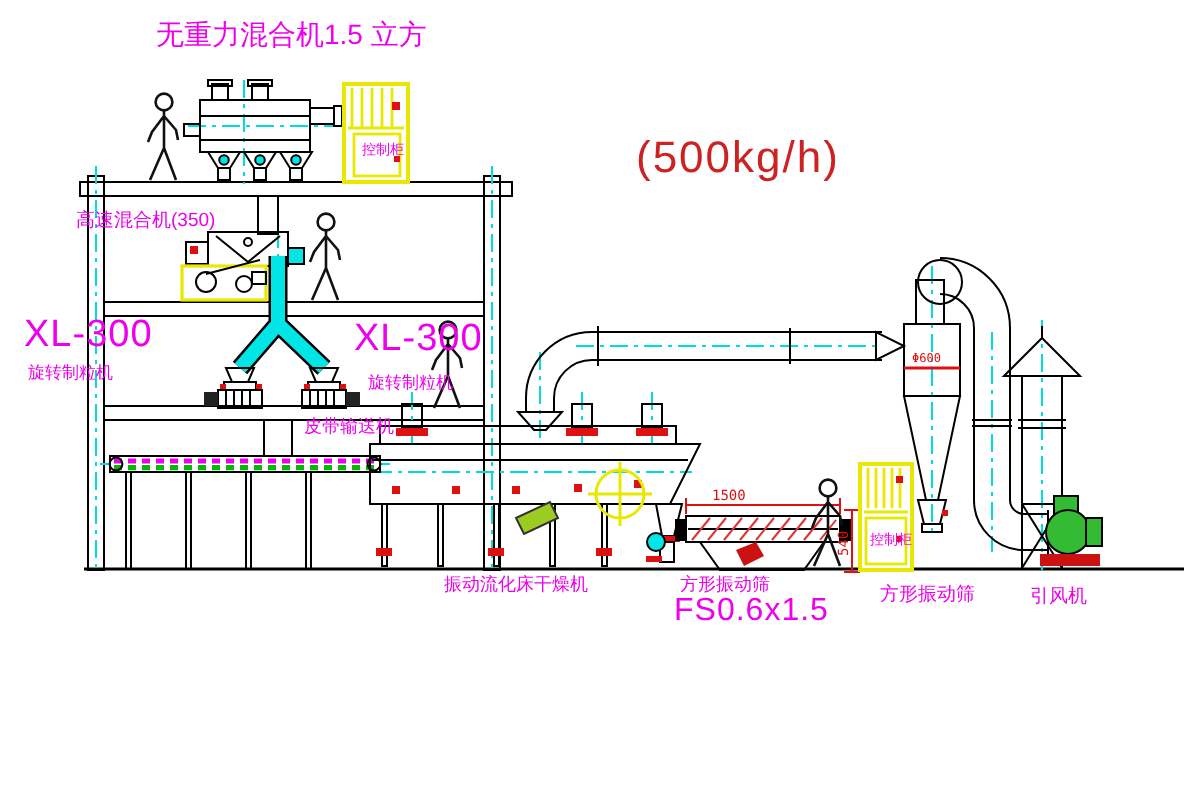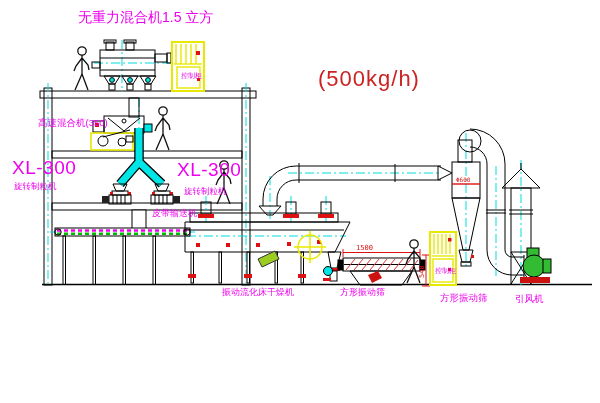--- a/index.html
+++ b/index.html
@@ -293,32 +293,33 @@
 
   <use href="#person" x="82" y="91"></use>
   <use href="#person" x="163" y="151"></use>
   <use href="#person" x="224" y="205"></use>
   <use href="#person" x="414" y="284"></use>
 </svg>
 
   <div class="lbl red" style="left:318px;top:47px;font-size:22px;font-weight:300;letter-spacing:1px;margin-top:21px;">(500kg/h)</div>
 
   <div class="lbl" style="left:78px;top:10px;font-size:14px;">无重力混合机1.5 立方</div>
-  <div class="lbl" style="left:38px;top:106px;font-size:9.5px;margin-top:12px;">高速混合机(350)</div>
+  <div class="lbl" style="left:38px;top:106px;font-size:9.5px;">高速混合机(350)</div>
 
   <div class="lbl model" style="left:12px;top:158px;font-size:19px;">XL-300</div>
   <div class="lbl" style="left:14px;top:182px;font-size:8.5px;">旋转制粒机</div>
   <div class="lbl model" style="left:177px;top:160px;font-size:19px;">XL-300</div>
   <div class="lbl" style="left:184px;top:187px;font-size:8.5px;">旋转制粒机</div>
 
   <div class="lbl" style="left:152px;top:209px;font-size:9px;">皮带输送机</div>
 
   <div class="lbl" style="left:222px;top:288px;font-size:9px;">振动流化床干燥机</div>
 
   <div class="lbl" style="left:340px;top:288px;font-size:9px;">方形振动筛</div>
+  <div class="lbl model" style="left:337px;top:298px;font-size:16px;">FS0.6x1.5</div>
 
   <div class="lbl" style="left:440px;top:293px;font-size:9.5px;">方形振动筛</div>
   <div class="lbl" style="left:503px;top:294px;font-size:9.5px;margin-left:12px;">引风机</div>
 
   <div class="lbl" style="left:181px;top:72px;font-size:7px;">控制柜</div>
   <div class="lbl" style="left:435px;top:267px;font-size:7px;">控制柜</div>
 
   <div class="lbl dim" style="left:356px;top:245px;font-size:7px;">1500</div>
   <div class="lbl dim v540" style="left:419px;top:278px;font-size:7px;">540</div>
   <div class="lbl dim" style="left:456px;top:177px;font-size:6px;">Φ600</div>

